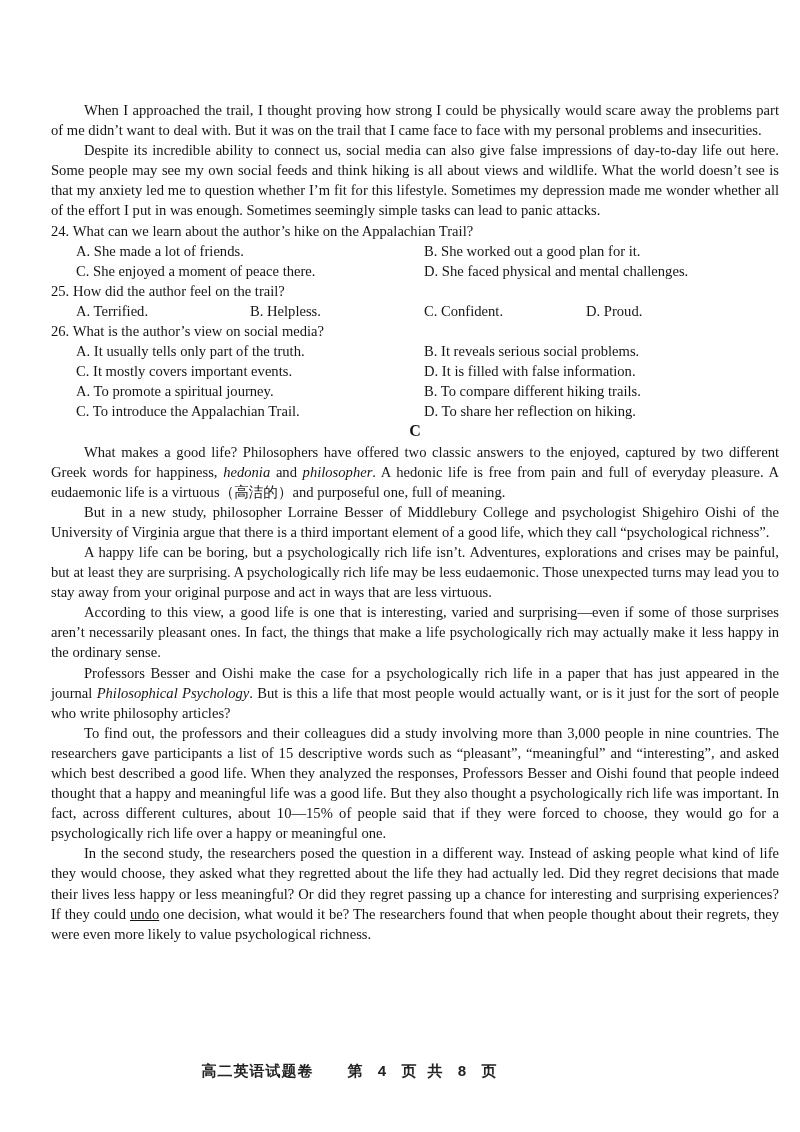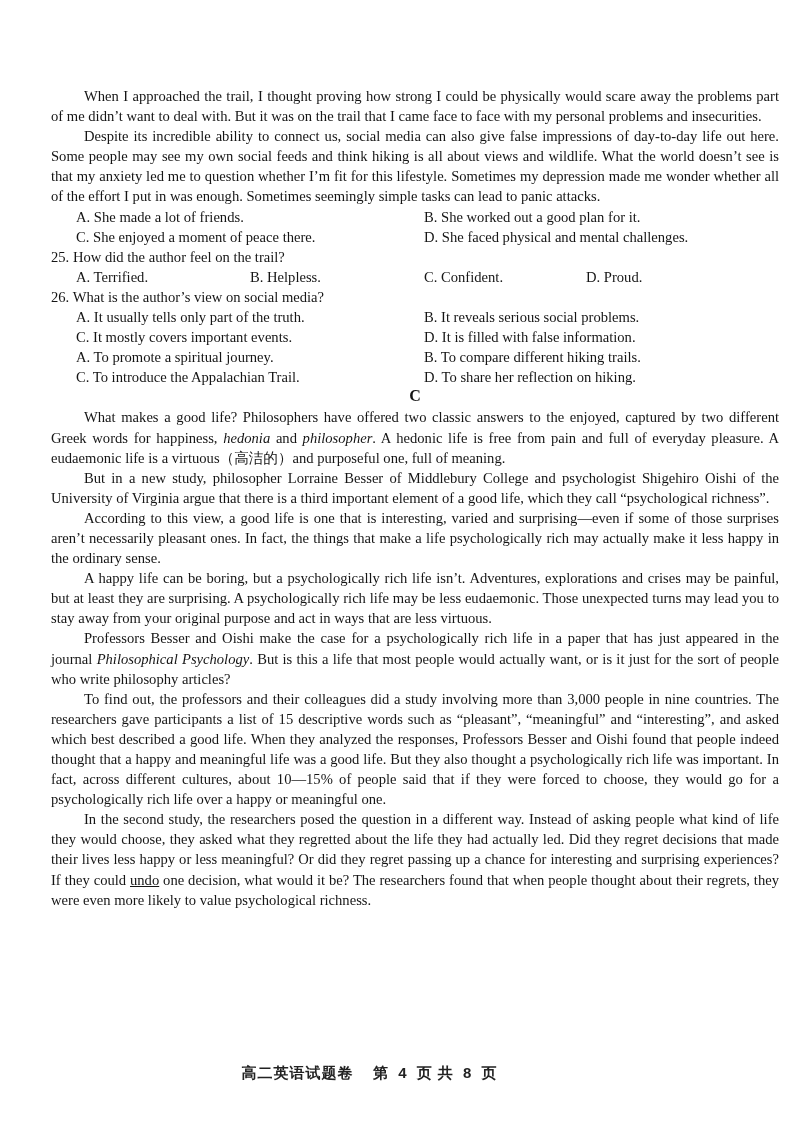--- a/index.html
+++ b/index.html
@@ -3,44 +3,45 @@
 <meta charset="utf-8">
 <style>
   html, body { margin: 0; padding: 0; background: #ffffff; }
   body {
     width: 800px; height: 1132px; position: relative; overflow: hidden;
     font-family: "Liberation Serif", "DejaVu Serif", serif;
     color: #151515;
     font-size: 14.6px;
     line-height: 20.1px;
   }
-  .page { position: absolute; left: 51px; top: 86px; width: 728px; }
+  .page { position: absolute; left: 51px; top: 100px; width: 728px; }
   p.para { margin: 0; text-indent: 33px; text-align: justify; text-align-last: left; }
   .q { margin: 0; }
   .opts { display: grid; grid-template-columns: 348px 380px; padding-left: 25px; }
   .opts4 { display: grid; grid-template-columns: 174px 174px 162px 160px; padding-left: 25px; }
   .opt { white-space: nowrap; }
   .section-letter { text-align: center; font-weight: bold; font-size: 16px; line-height: 18px; margin: 0 0 2px 0; }
   em { font-style: italic; }
   u { text-decoration: underline; }
   .footer {
     position: absolute; left: 0; width: 699px; top: 1063px; text-align: center;
-    font-family: Liberation Sans, sans-serif; font-size: 15px; letter-spacing: 1px; font-weight: bold; color: #222; padding-left: 20px;
+    font-family: Liberation Mono, monospace; font-size: 15px; letter-spacing: 1px; font-weight: bold; color: #222;
   }
   .footer span { margin: 0 2px; }
 </style>
 </head>
 <body>
 
 <div class="page">
 
   <p class="para">When I approached the trail, I thought proving how strong I could be physically would scare away the problems part of me didn’t want to deal with. But it was on the trail that I came face to face with my personal problems and insecurities.</p>
   <p class="para">Despite its incredible ability to connect us, social media can also give false impressions of day-to-day life out here. Some people may see my own social feeds and think hiking is all about views and wildlife. What the world doesn’t see is that my anxiety led me to question whether I’m fit for this lifestyle. Sometimes my depression made me wonder whether all of the effort I put in was enough. Sometimes seemingly simple tasks can lead to panic attacks.</p>
 
   <div>
+    <p class="q"><span>24.</span> <span>What can we learn about the author’s hike on the Appalachian Trail?</span></p>
     <div class="opts">
       <span class="opt">A. She made a lot of friends.</span>
       <span class="opt">B. She worked out a good plan for it.</span>
       <span class="opt">C. She enjoyed a moment of peace there.</span>
       <span class="opt">D. She faced physical and mental challenges.</span>
     </div>
   </div>
 
   <div>
     <p class="q"><span>25.</span> <span>How did the author feel on the trail?</span></p>
@@ -68,22 +69,22 @@
       <span class="opt">B. To compare different hiking trails.</span>
       <span class="opt">C. To introduce the Appalachian Trail.</span>
       <span class="opt">D. To share her reflection on hiking.</span>
     </div>
   </div>
 
   <div class="section-letter">C</div>
 
   <p class="para"><span>What makes a good life? Philosophers have offered two classic answers to the enjoyed, captured by two different Greek words for happiness, </span><em>hedonia</em><span> and </span><em>philosopher</em><span>. A hedonic life is free from pain and full of everyday pleasure. A eudaemonic life is a virtuous（高洁的）and purposeful one, full of meaning.</span></p>
   <p class="para">But in a new study, philosopher Lorraine Besser of Middlebury College and psychologist Shigehiro Oishi of the University of Virginia argue that there is a third important element of a good life, which they call “psychological richness”.</p>
+  <p class="para">A happy life can be boring, but a psychologically rich life isn’t. Adventures, explorations and crises may be painful, but at least they are surprising. A psychologically rich life may be less eudaemonic. Those unexpected turns may lead you to stay away from your original purpose and act in ways that are less virtuous.</p>
   <p class="para">According to this view, a good life is one that is interesting, varied and surprising—even if some of those surprises aren’t necessarily pleasant ones. In fact, the things that make a life psychologically rich may actually make it less happy in the ordinary sense.</p>
-  <p class="para">A happy life can be boring, but a psychologically rich life isn’t. Adventures, explorations and crises may be painful, but at least they are surprising. A psychologically rich life may be less eudaemonic. Those unexpected turns may lead you to stay away from your original purpose and act in ways that are less virtuous.</p>
   <p class="para"><span>Professors Besser and Oishi make the case for a psychologically rich life in a paper that has just appeared in the journal </span><em>Philosophical Psychology</em><span>. But is this a life that most people would actually want, or is it just for the sort of people who write philosophy articles?</span></p>
   <p class="para">To find out, the professors and their colleagues did a study involving more than 3,000 people in nine countries. The researchers gave participants a list of 15 descriptive words such as “pleasant”, “meaningful” and “interesting”, and asked which best described a good life. When they analyzed the responses, Professors Besser and Oishi found that people indeed thought that a happy and meaningful life was a good life. But they also thought a psychologically rich life was important. In fact, across different cultures, about 10—15% of people said that if they were forced to choose, they would go for a psychologically rich life over a happy or meaningful one.</p>
   <p class="para"><span>In the second study, the researchers posed the question in a different way. Instead of asking people what kind of life they would choose, they asked what they regretted about the life they had actually led. Did they regret decisions that made their lives less happy or less meaningful? Or did they regret passing up a chance for interesting and surprising experiences? If they could </span><u>undo</u><span> one decision, what would it be? The researchers found that when people thought about their regrets, they were even more likely to value psychological richness.</span></p>
 </div>
 
 <div class="footer">
   <span>高二英语试题卷</span>
   &nbsp;
   <span>第</span>
   <span>4</span>

